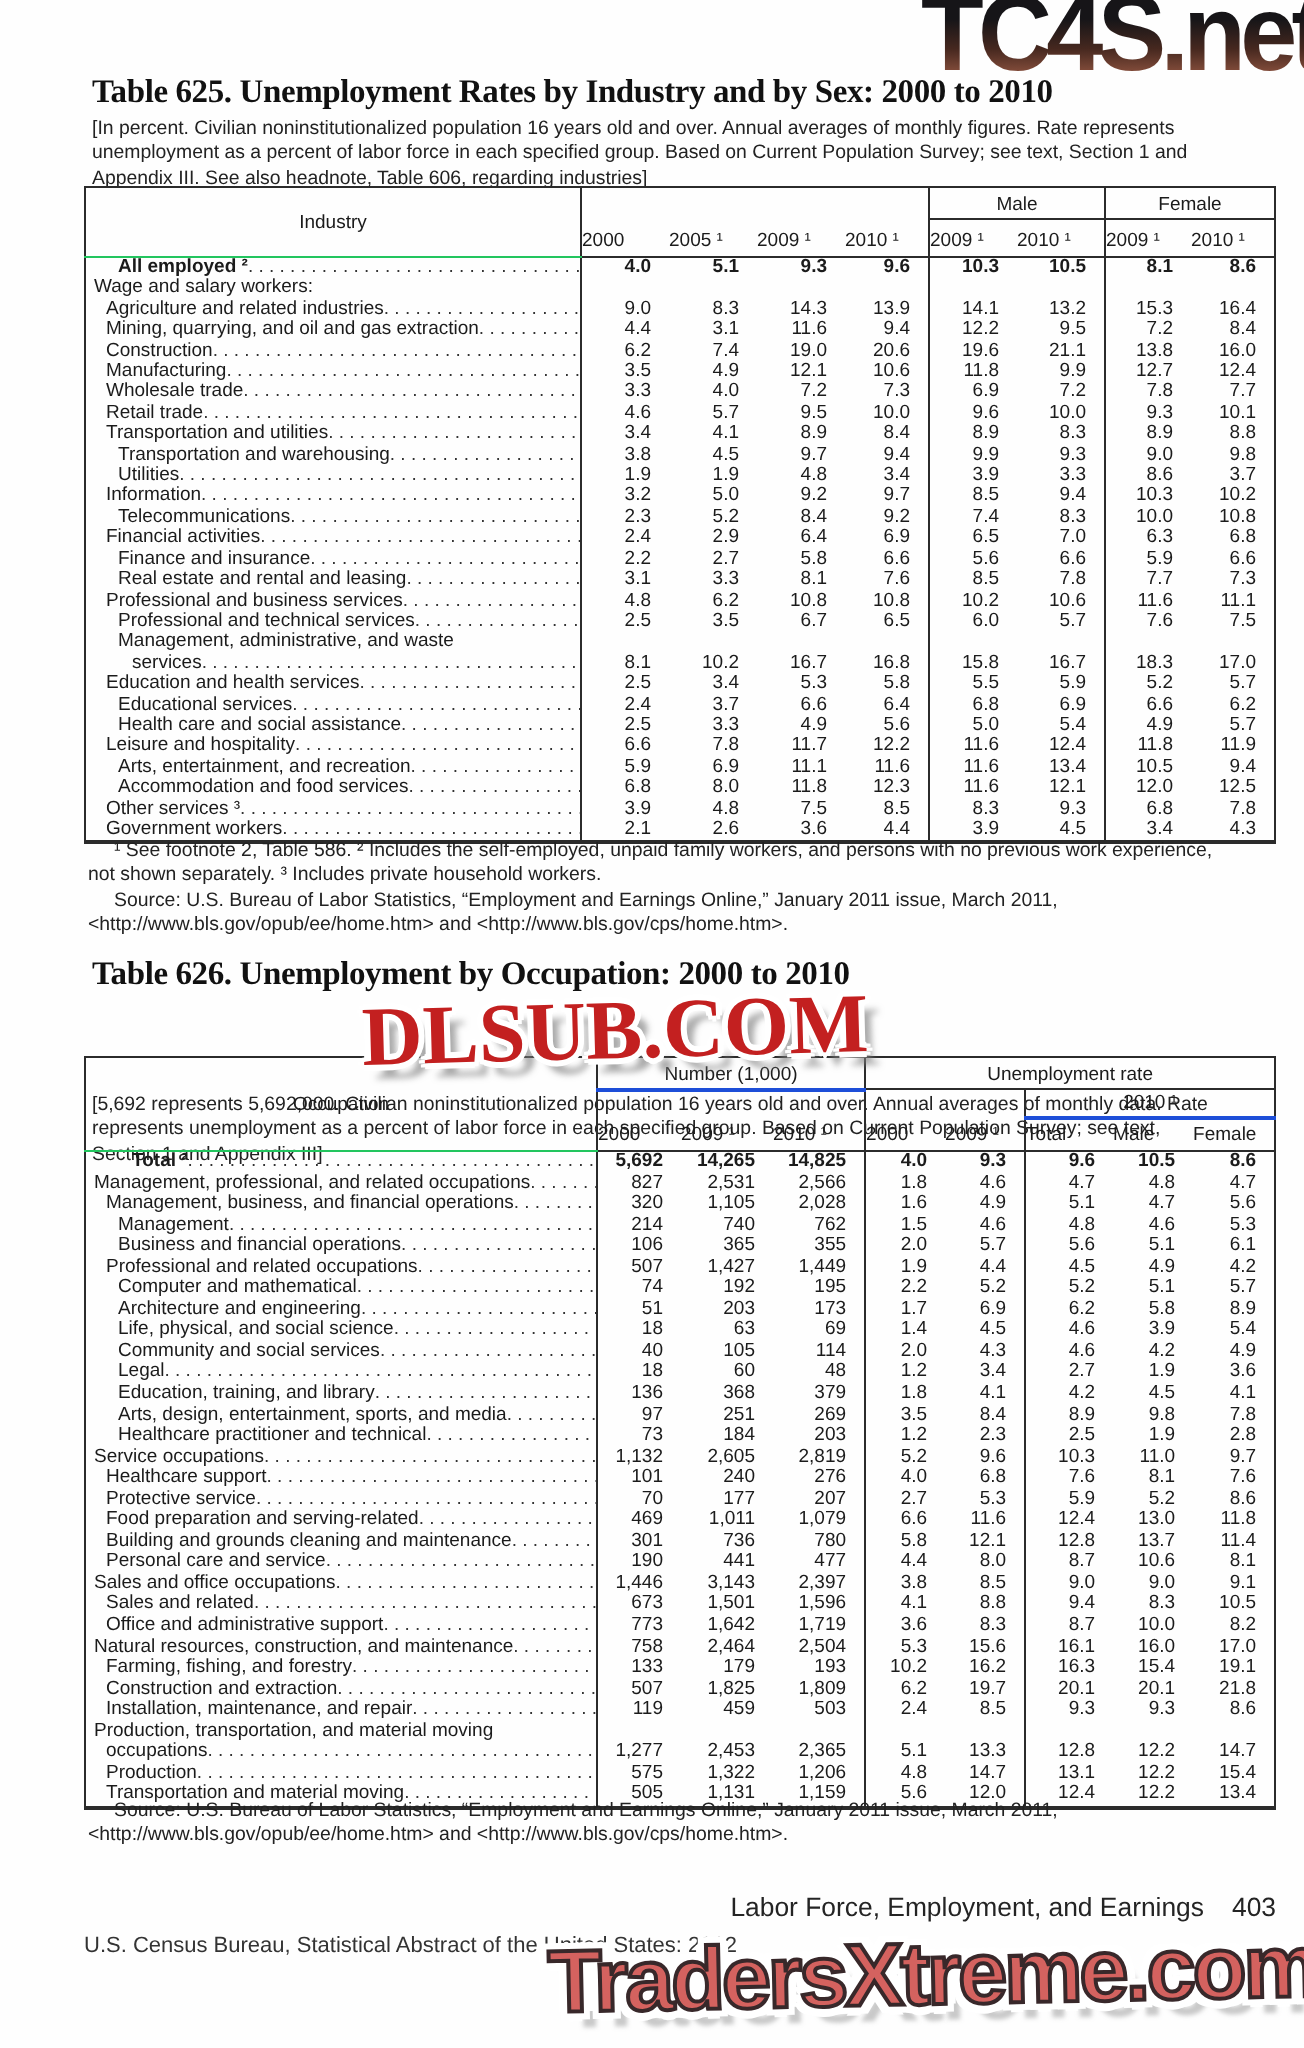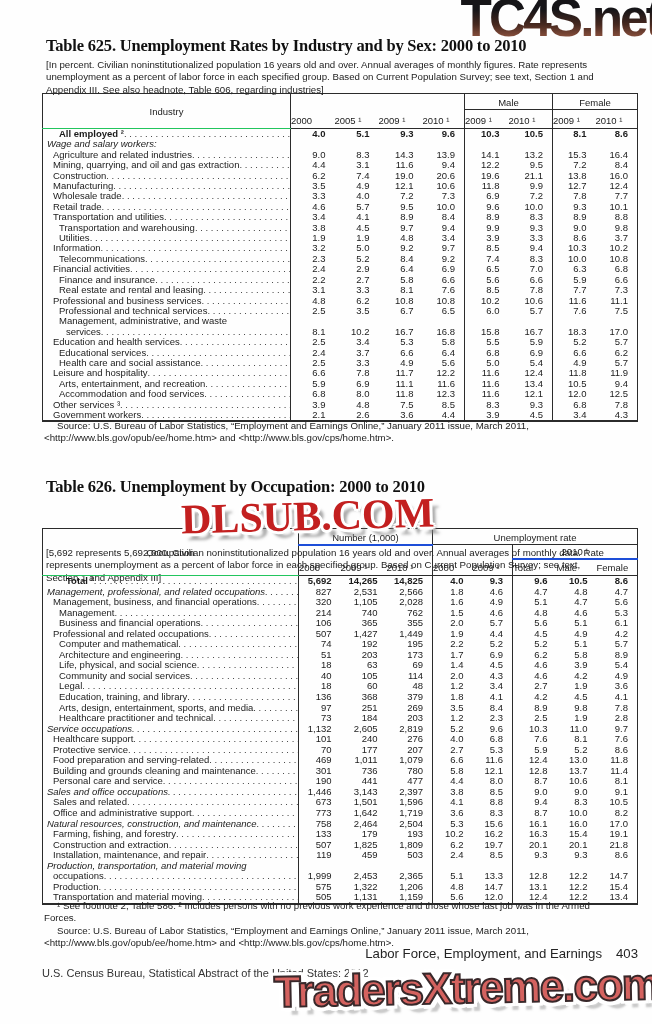--- a/index.html
+++ b/index.html
@@ -37,21 +37,21 @@
   td.label{border-right:1px solid #2b2b2b;overflow:hidden;}
   td{height:10.4px;line-height:10.4px;white-space:nowrap;}
   #t626 td{height:10.55px;line-height:10.55px;}
   td.num{text-align:right;padding-right:9px;}
   td.sep{border-left:1px solid #2b2b2b;}
   tr.bold td, tr.bold .lbl{font-weight:bold;}
   .lwrap{display:flex;overflow:hidden;}
   .lbl{white-space:nowrap;}
   .dots{flex:1;white-space:nowrap;overflow:hidden;color:#333;font-weight:normal;}
   .dots::before{content:" . . . . . . . . . . . . . . . . . . . . . . . . . . . . . . . . . . . . . . . . . . . . . . . . . . . . . . . . . . . . . . . . . . . .";}
-  .ind0{padding-left:4px;font-style:italic;}.ind1{padding-left:10px;}
+  .ind0{padding-left:4px;}.ind1{padding-left:10px;}
   .ind2{padding-left:16px;}.ind3{padding-left:23px;}
 
   #footer-line{font-size:13.2px;color:#242424;right:14px;top:946px;}
   #footer-line .pg{margin-left:14px;}
   #credit{font-size:11px;color:#333;left:42px;top:967px;}
 
   
   #wm-top{
     top:-14px;right:-8px;
     font-family:"Liberation Sans",sans-serif;font-weight:bold;
@@ -563,20 +563,21 @@
         <td class="num">4.4</td>
         <td class="num sep">3.9</td>
         <td class="num">4.5</td>
         <td class="num sep">3.4</td>
         <td class="num">4.3</td>
       </tr>
     </tbody>
 </table>
 
 <div class="abs fn" style="top:420px;left:44px;width:572px;">
+  <p>¹ See footnote 2, Table 586. ² Includes the self-employed, unpaid family workers, and persons with no previous work experience, not shown separately. ³ Includes private household workers.</p>
   <p>Source: U.S. Bureau of Labor Statistics, “Employment and Earnings Online,” January 2011 issue, March 2011, &lt;http://www.bls.gov/opub/ee/home.htm&gt; and &lt;http://www.bls.gov/cps/home.htm&gt;.</p>
 </div>
 
 <div class="abs tbl-title" style="top:477px;left:46px;">Table 626. Unemployment by Occupation: 2000 to 2010</div>
 
 <div class="abs tbl-sub" style="top:499px;left:46px;width:566px;margin-top:48px;">[5,692 represents 5,692,000. Civilian noninstitutionalized population 16 years old and over. Annual averages of monthly data. Rate represents unemployment as a percent of labor force in each specified group. Based on Current Population Survey; see text, Section 1 and Appendix III]</div>
 
 <table class="abs" id="t626" style="top:528px;left:42px;">
   <colgroup>
     <col style="width:256px">
@@ -1059,21 +1060,21 @@
         <td class="num"></td>
         <td class="num"></td>
       </tr>
       <tr>
         <td class="label ind1">
           <div class="lwrap">
             <span class="lbl">occupations</span>
             <span class="dots"></span>
           </div>
         </td>
-        <td class="num">1,999</td>
+        <td class="num">1,277</td>
         <td class="num">2,453</td>
         <td class="num">2,365</td>
         <td class="num sep">5.1</td>
         <td class="num">13.3</td>
         <td class="num sep">12.8</td>
         <td class="num">12.2</td>
         <td class="num">14.7</td>
       </tr>
       <tr>
         <td class="label ind1">
@@ -1104,21 +1105,20 @@
         <td class="num sep">5.6</td>
         <td class="num">12.0</td>
         <td class="num sep">12.4</td>
         <td class="num">12.2</td>
         <td class="num">13.4</td>
       </tr>
     </tbody>
 </table>
 
 <div class="abs fn" style="top:900px;left:44px;width:572px;">
-  <p>¹ See footnote 2, Table 586. ² Includes persons with no previous work experience and those whose last job was in the Armed Forces.</p>
   <p>Source: U.S. Bureau of Labor Statistics, “Employment and Earnings Online,” January 2011 issue, March 2011, &lt;http://www.bls.gov/opub/ee/home.htm&gt; and &lt;http://www.bls.gov/cps/home.htm&gt;.</p>
 </div>
 
 <div class="abs" id="footer-line">
   <span>Labor Force, Employment, and Earnings</span><span class="pg">403</span>
 </div>
 
 <div class="abs" id="credit">U.S. Census Bureau, Statistical Abstract of the United States: 2012</div>
 
 <div class="abs" id="wm-top">TC4S.net</div>

